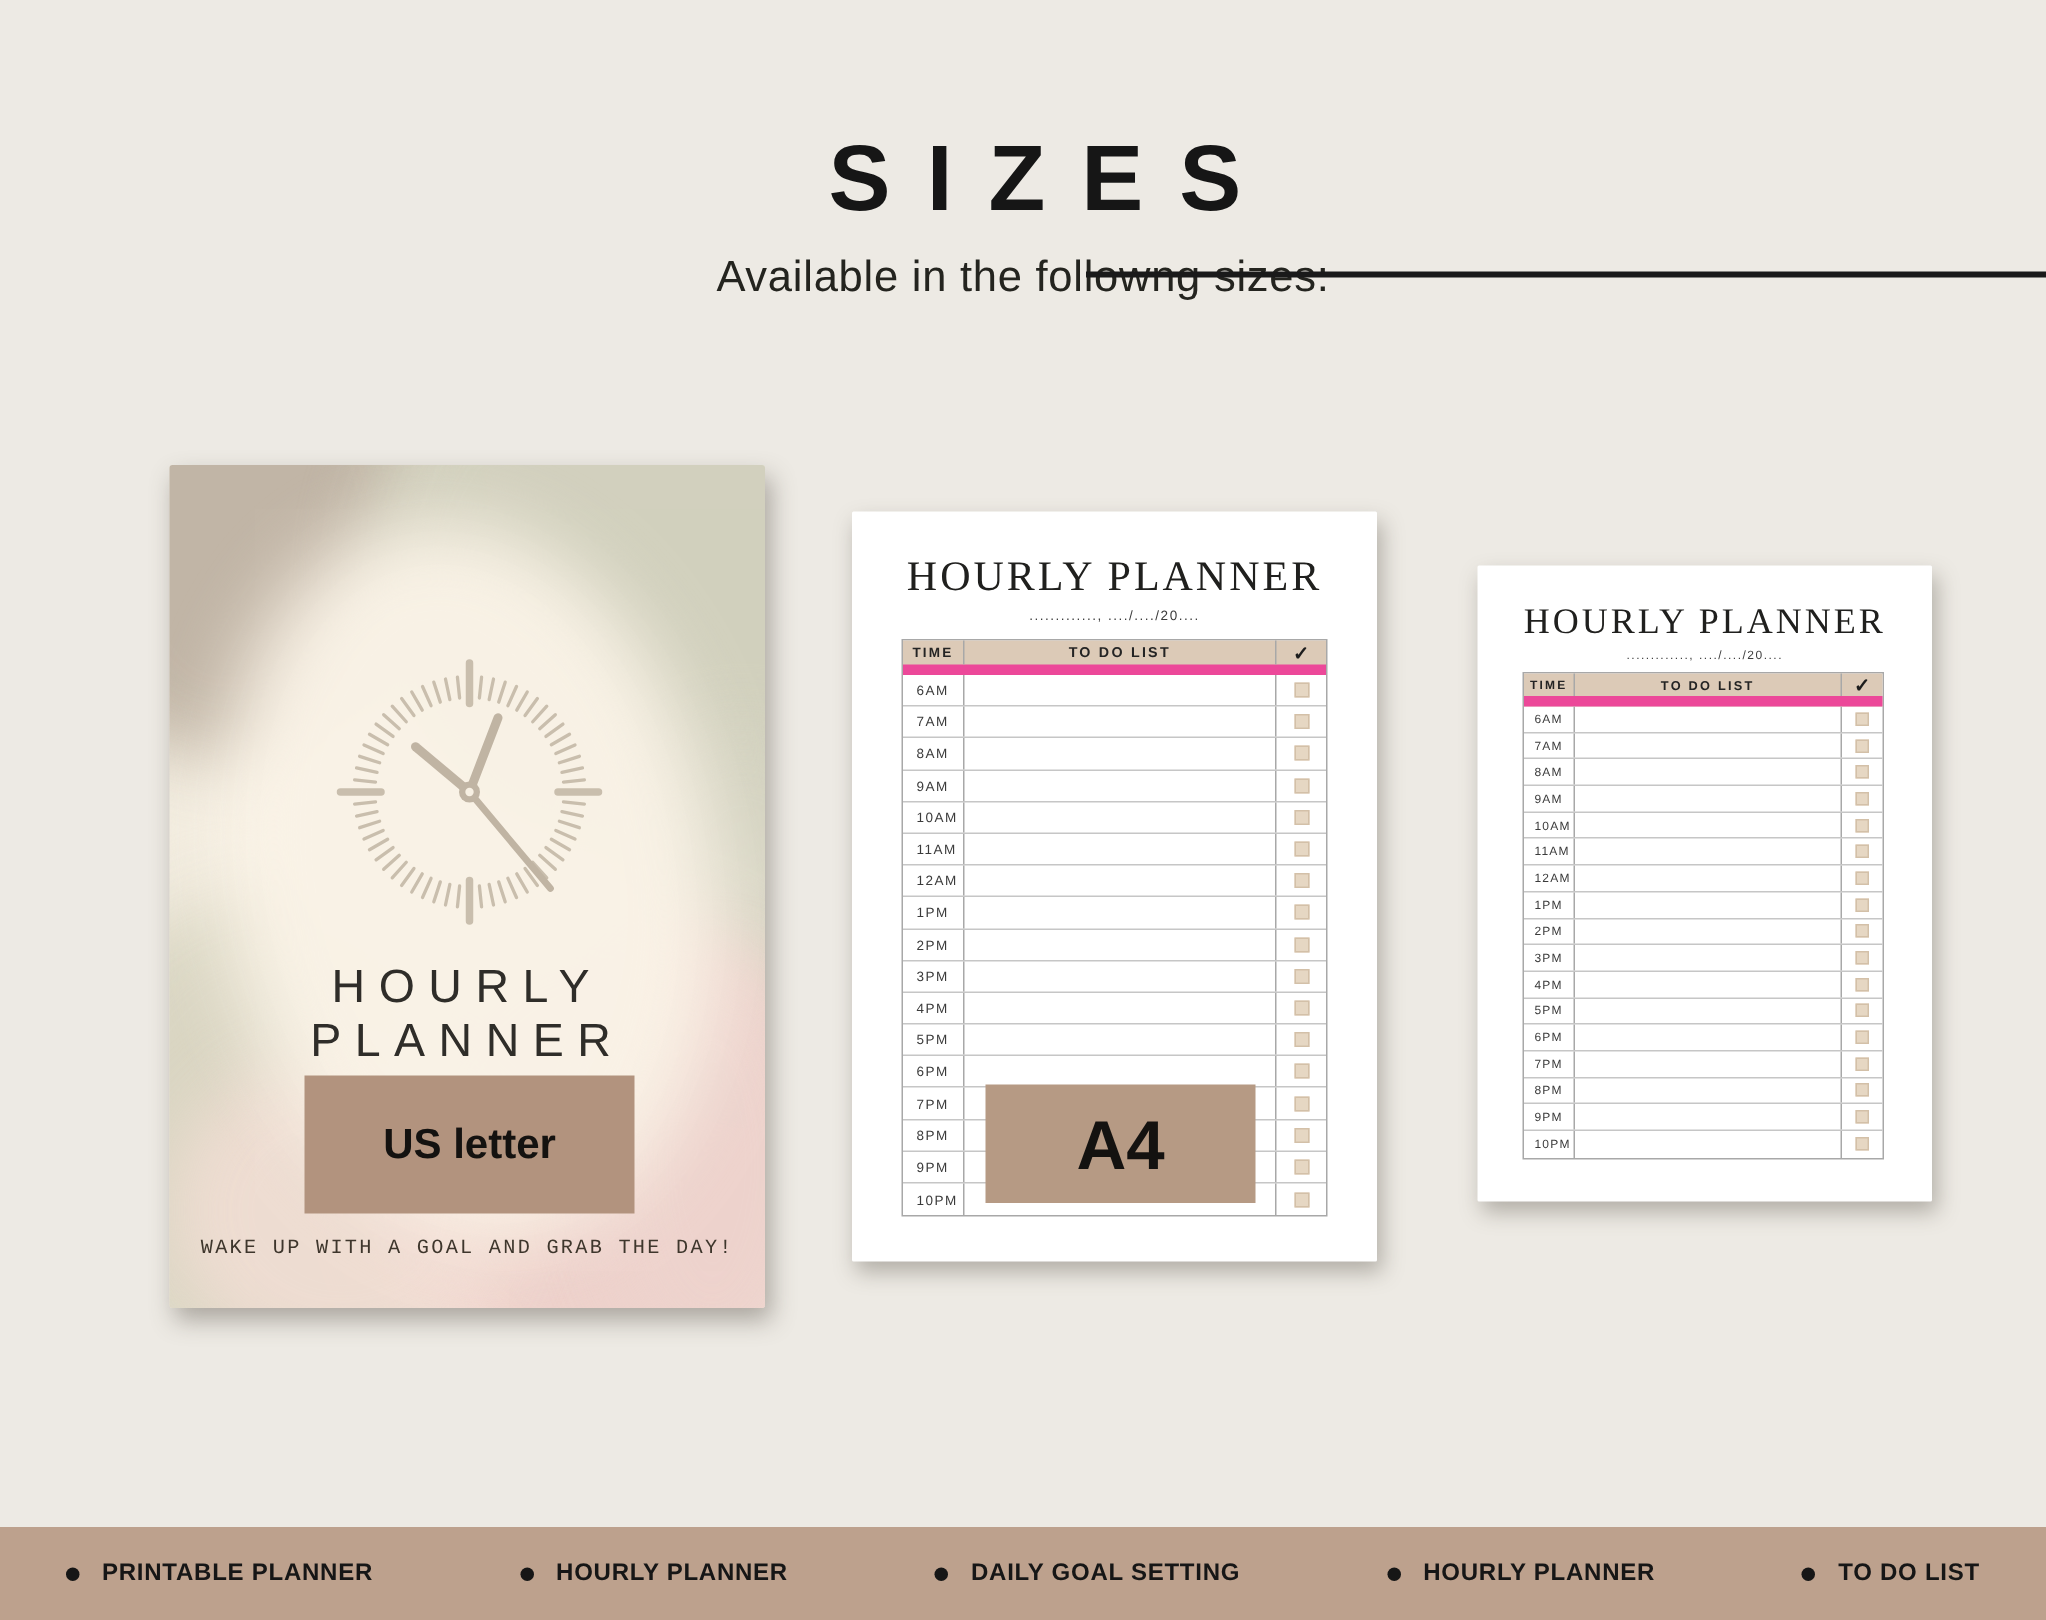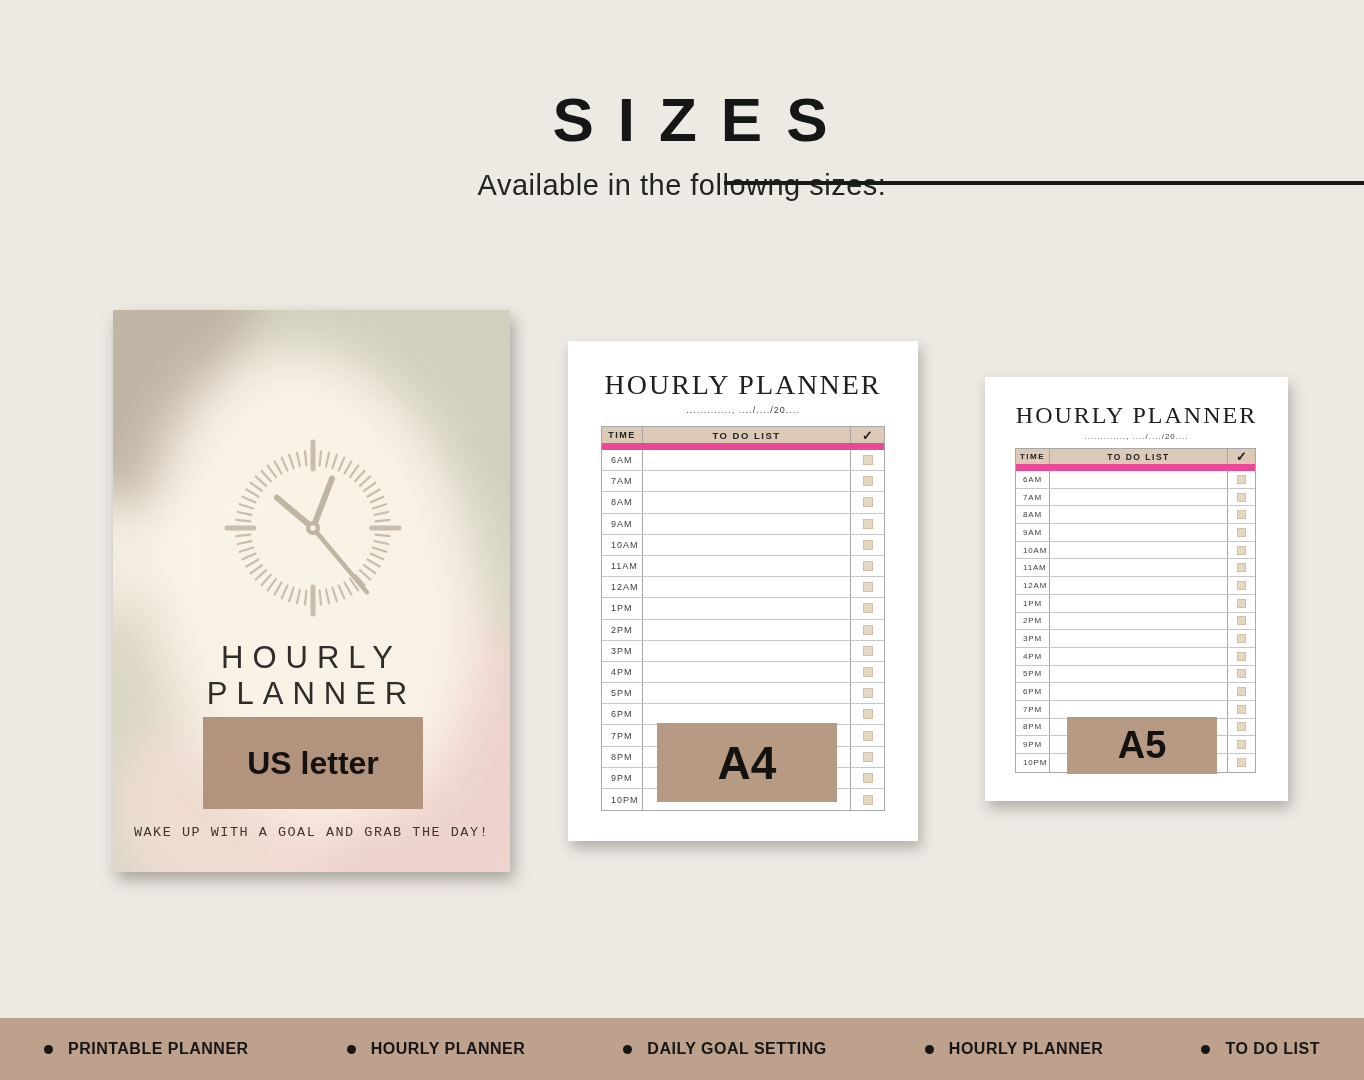--- a/index.html
+++ b/index.html
@@ -24,21 +24,21 @@
   .blob-pbr  { right:-50px; bottom:-70px; width:310px; height:340px; background:#eed1cb; opacity:.95; }
   .blob-pbl  { left:0px; bottom:-40px; width:230px; height:210px; background:#f3ded5; opacity:.8; }
   .blob-pr   { right:-40px; top:330px; width:150px; height:270px; background:#edd3cd; opacity:.75; }
   .blob-cream{ left:35px; top:35px; width:330px; height:480px; background:#faf3e7; opacity:.97;
                filter:blur(26px); transform:rotate(-10deg); }
   .clock { position:absolute; left:100px; top:118px; width:200px; height:200px; }
   .cover-title { position:absolute; top:330px; width:100%; text-align:center; font-weight:300;
                  font-size:31px; letter-spacing:9px; color:#2f2d29; }
   .size-box { position:absolute; display:flex; align-items:center; justify-content:center; color:#141210; }
   .size-box-us { left:90px; top:407px; width:220px; height:92px; background:var(--badge_us,#b2937e); }
-  .size-box-us span { font-size:32px; font-weight:700; }
+  .size-box-us span { font-size:28px; font-weight:700; }
   .tagline { position:absolute; top:515px; width:100%; text-align:center;
              font-family:Liberation Mono, monospace; font-size:13.5px; letter-spacing:1.5px; color:#3e362c; }
 
   
   .paper { position:absolute; background:#fff; box-shadow:3px 7px 14px rgba(90,85,75,.4); border-radius:1px; }
   .paper-a4 { left:568px; top:341px; width:350px; height:500px; }
   .paper-a5 { left:985px; top:377px; width:303px; height:424px; }
   .paper-title { text-align:center; font-family:"Liberation Serif", serif; color:#20201e; letter-spacing:2px; }
   .paper-a4 .paper-title { padding-top:28px; font-size:28px; }
   .paper-a5 .paper-title { padding-top:25px; font-size:24px; }
@@ -442,23 +442,20 @@
         </div>
           <div class="prow">
           <div class="ptime">10PM</div>
           <div class="ptodo"></div>
           <div class="pcheck">
               <span class="cb"></span>
             </div>
         </div>
         </div>
     </div>
-    <div class="size-box size-box-a5">
-      <span>A5</span>
-    </div>
   </div>
 
   <div class="footer">
       <div class="footer-item">
       <span class="dot"></span>
       <span class="lbl">PRINTABLE PLANNER</span>
     </div>
       <div class="footer-item">
       <span class="dot"></span>
       <span class="lbl">HOURLY PLANNER</span>

